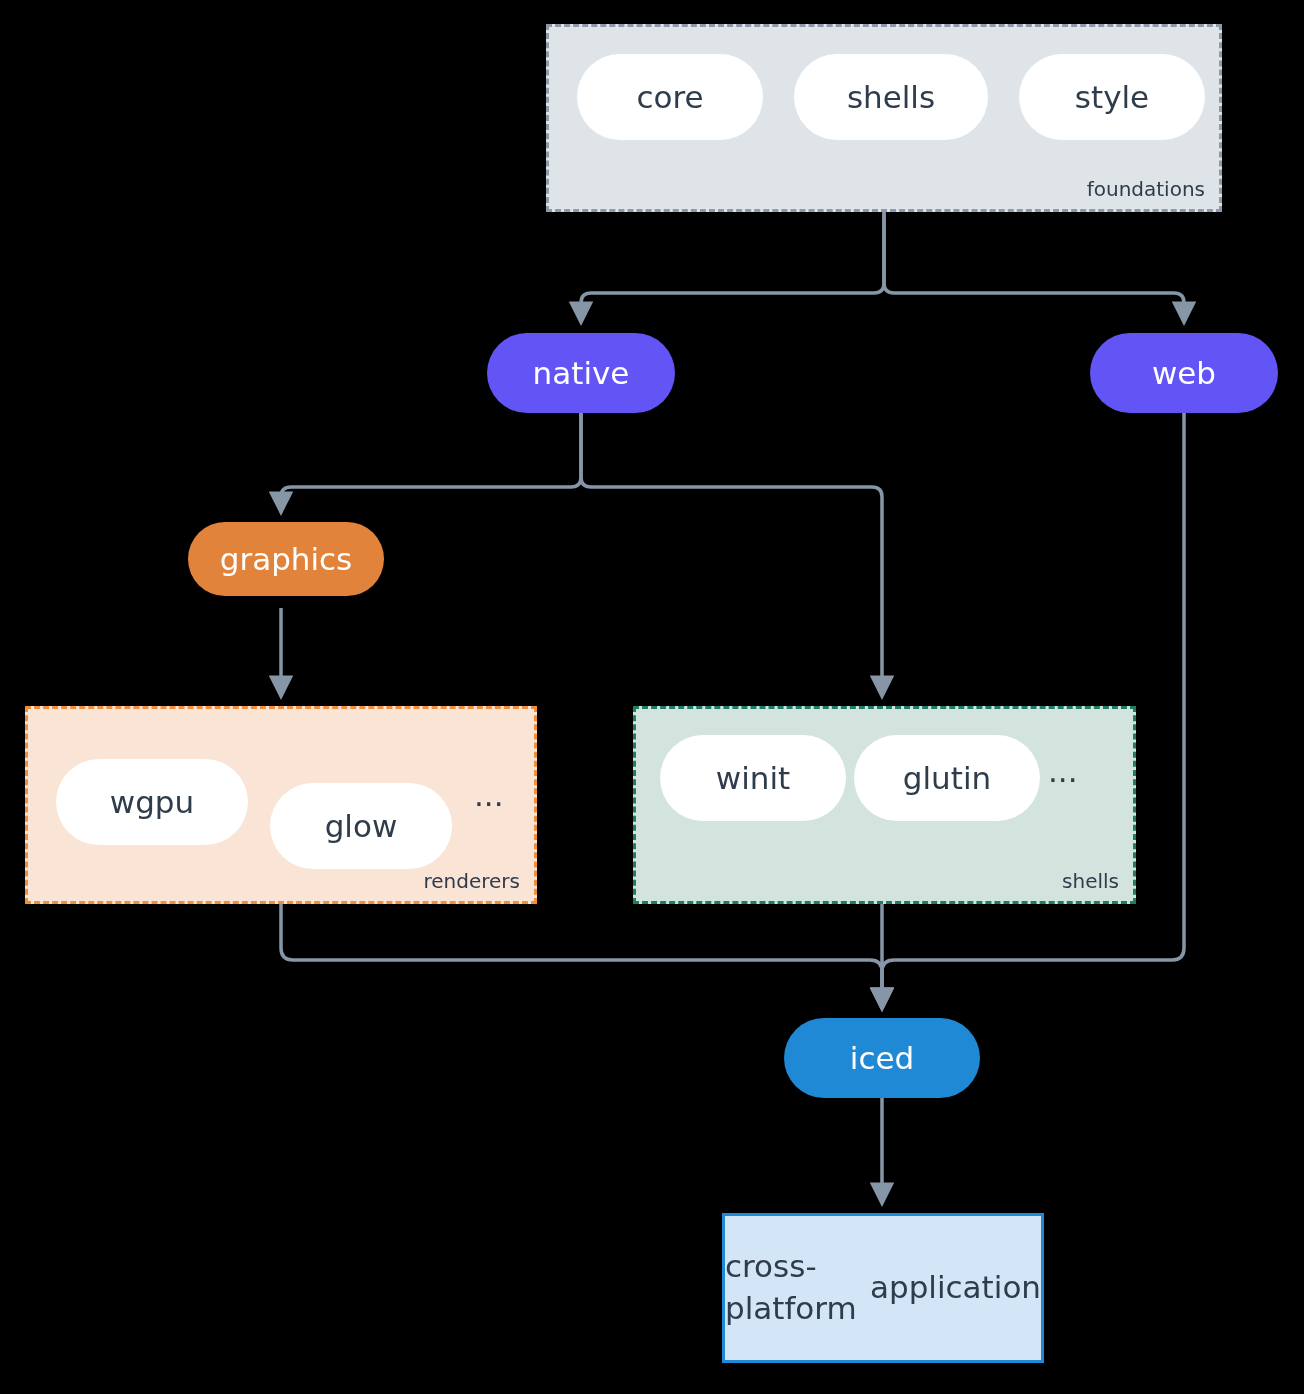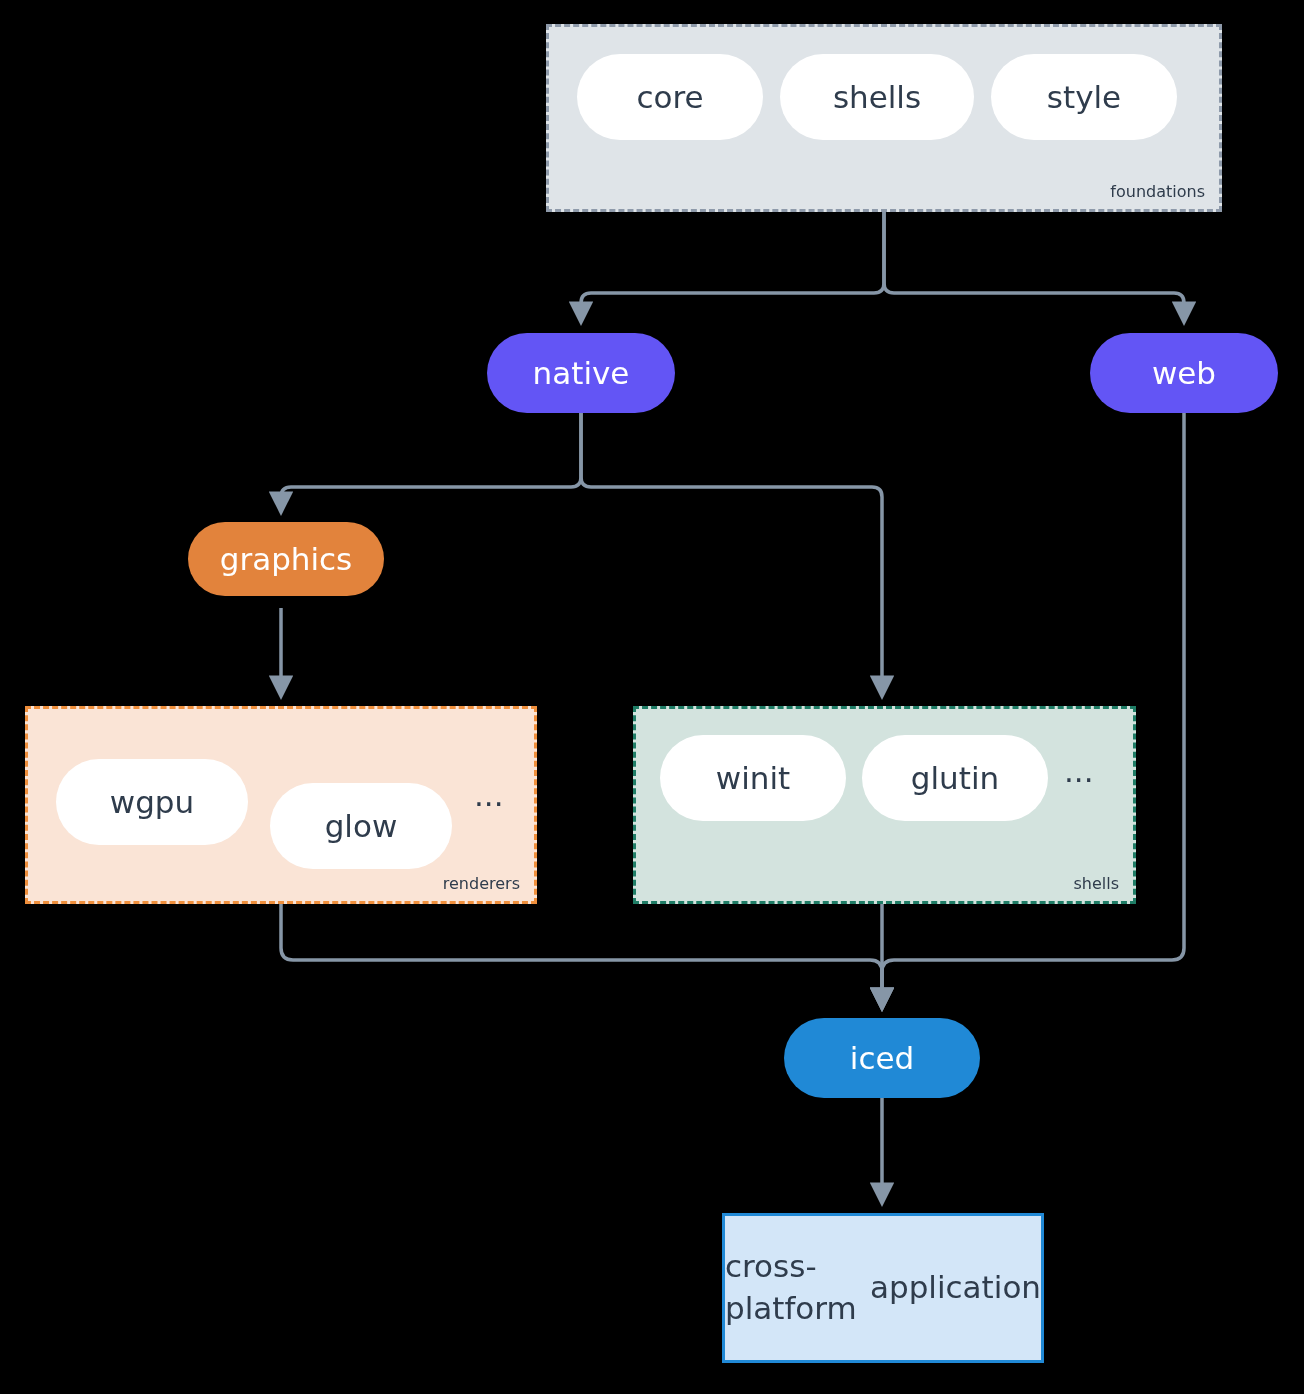--- a/index.html
+++ b/index.html
@@ -33,21 +33,21 @@
   }
   .cluster .pill-row {
     position: absolute;
     display: flex;
     align-items: center;
   }
   .cluster-label {
     position: absolute;
     right: 14px;
     bottom: 8px;
-    font-size: 16px;
+    font-size: 20px;
     color: #2f3c4c;
     white-space: nowrap;
   }
 
   #cluster-foundations {
     left: 546px;
     top: 24px;
     width: 676px;
     height: 188px;
     background: #dfe4e8;
@@ -147,39 +147,39 @@
 
       <path d="M 281 904 L 281 948 Q 281 960 293 960 L 870 960 Q 882 960 882 972 L 882 1007" marker-end="url(#arrow)"></path>
       <path d="M 882 904 L 882 1007" marker-end="url(#arrow)"></path>
       <path d="M 1184 413 L 1184 948 Q 1184 960 1172 960 L 894 960 Q 882 960 882 972 L 882 1007" marker-end="url(#arrow)"></path>
 
       <path d="M 882 1098 L 882 1202" marker-end="url(#arrow)"></path>
     </g>
   </svg>
 
   <div id="cluster-foundations" class="cluster">
-    <div class="pill-row" style="left:28px; top:27px; gap:17px;">
+    <div class="pill-row" style="left:28px; top:27px; gap:31px;">
       <div class="pill" style="width:186px;">core</div>
       <div class="pill" style="width:194px;">shells</div>
       <div class="pill" style="width:186px;">style</div>
     </div>
     <div class="cluster-label">foundations</div>
   </div>
 
   <div id="cluster-renderers" class="cluster">
     <div class="pill-row" style="left:28px; top:26px; gap:22px;">
       <div class="pill" style="width:192px;">wgpu</div>
       <div class="pill" style="width:182px;margin-top:48px;">glow</div>
       <div class="ellipsis">...</div>
     </div>
     <div class="cluster-label">renderers</div>
   </div>
 
   <div id="cluster-shells" class="cluster">
-    <div class="pill-row" style="left:24px; top:26px; gap:16px;">
+    <div class="pill-row" style="left:24px; top:26px; gap:8px;">
       <div class="pill" style="width:186px;">winit</div>
       <div class="pill" style="width:186px;">glutin</div>
       <div class="ellipsis">...</div>
     </div>
     <div class="cluster-label">shells</div>
   </div>
 
   <div id="node-native" class="node">native</div>
 
   <div id="node-web" class="node">web</div>

